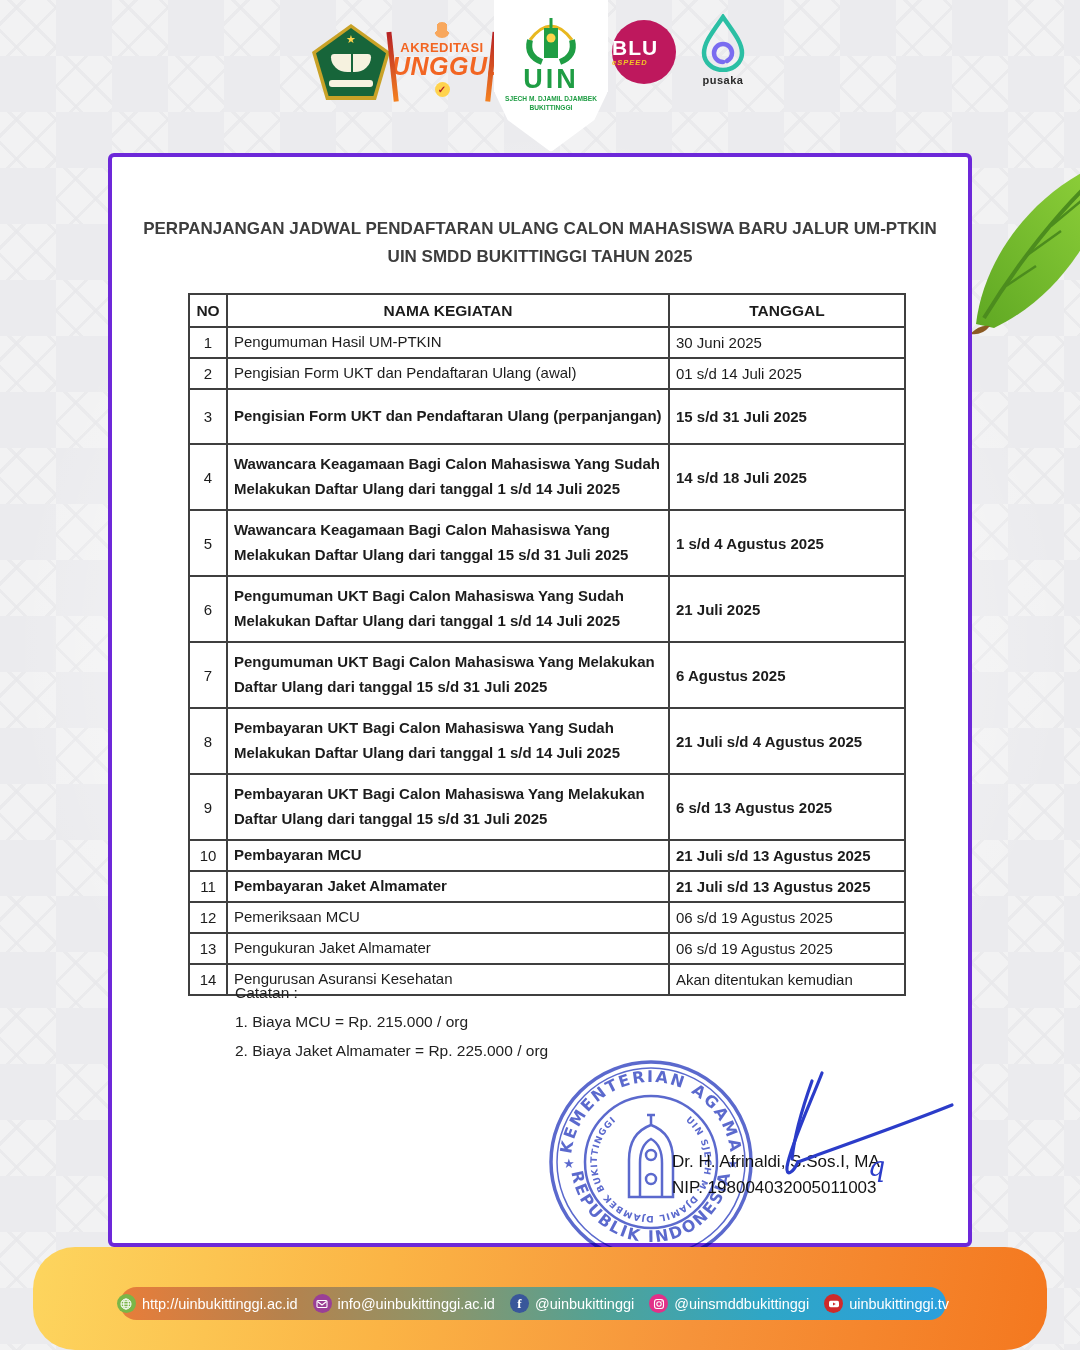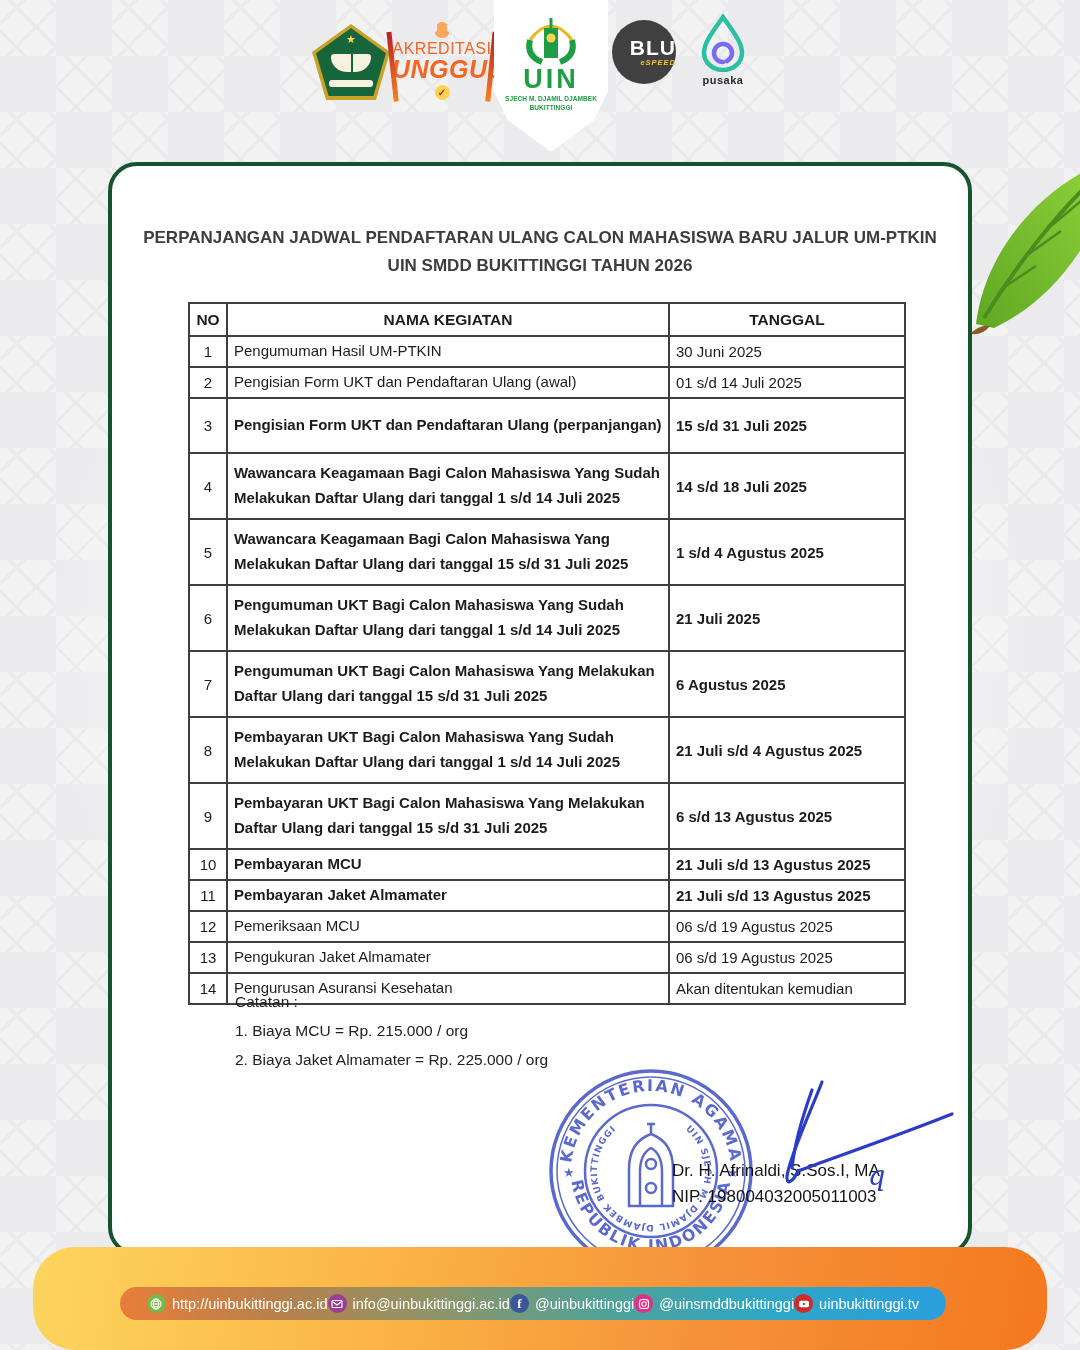--- a/index.html
+++ b/index.html
@@ -39,41 +39,41 @@
     width:44px;height:7px;background:#f6f2df;border-radius:3px;}
   .akred{left:392px;top:22px;width:100px;height:88px;text-align:center;color:#f26522;}
   .akred .wreath-l,.akred .wreath-r{position:absolute;top:8px;width:34px;height:70px;border:0 solid #f58220;}
   .akred .wreath-l{left:-2px;border-left-width:5px;border-radius:50% 0 0 50%/60% 0 0 60%;
     border-image:linear-gradient(#b52025,#f58220) 1;transform:rotate(-6deg);}
   .akred .wreath-r{right:-2px;border-right-width:5px;border-radius:0 50% 50% 0/0 60% 60% 0;
     border-image:linear-gradient(#b52025,#f58220) 1;transform:rotate(6deg);}
   .akred .figure{width:16px;height:16px;margin:0 auto;border-radius:50%;
     background:radial-gradient(circle at 50% 30%,#f8a75c 38%,transparent 40%),
                radial-gradient(circle at 50% 95%,#f8a75c 48%,transparent 50%);}
-  .akred .l1{font-size:16px;font-weight:normal;letter-spacing:.5px;margin-top:2px;}
+  .akred .l1{font-size:13px;font-weight:bold;letter-spacing:.5px;margin-top:2px;}
   .akred .l2{font-size:25px;font-weight:bold;font-style:italic;letter-spacing:.5px;line-height:.95;}
   .akred .check{width:15px;height:15px;margin:3px auto 0;border-radius:50%;
     background:#ffd34d;color:#b52025;font-size:10px;font-weight:bold;line-height:15px;}
   .uinshield{left:494px;top:0;width:114px;height:152px;background:#fff;
     clip-path:polygon(0 0,100% 0,100% 60%,88% 79%,50% 100%,12% 79%,0 60%);
     box-shadow:0 3px 6px rgba(0,0,0,.18);text-align:center;}
   .uinshield .emblem{margin:10px auto 0;display:block;}
   .uinshield .uin-word{font-size:27px;font-weight:bold;color:#1f9d44;letter-spacing:3px;line-height:1;}
   .uinshield .uin-sub{font-size:6.6px;font-weight:bold;color:#1f9d44;line-height:1.35;margin-top:2px;}
-  .blu{left:612px;top:20px;width:64px;height:64px;border-radius:50%;background:#404040;
-    display:flex;flex-direction:column;align-items:flex-end;justify-content:center;color:#fff;}
+  .blu{left:612px;top:20px;width:64px;height:64px;border-radius:50%;background:#be185d;
+    display:flex;flex-direction:column;align-items:flex-start;justify-content:center;color:#fff;}
   .blu .b1{font-size:21px;font-weight:bold;letter-spacing:1px;line-height:1;}
   .blu .b2{font-size:7.5px;font-weight:bold;font-style:italic;color:#f2c626;letter-spacing:1px;}
   .pusaka{left:688px;top:14px;width:70px;height:96px;text-align:center;}
   .pusaka .p-word{font-size:11px;font-weight:bold;color:#2b2b2b;letter-spacing:.5px;margin-top:-2px;}
   
   .leaf{position:absolute;left:966px;top:146px;width:150px;height:200px;z-index:2;}
   
-  .card{position:absolute;left:108px;top:162px;width:856px;height:1086px;background:#fff;
-    border:4px solid #14532d;border-radius:29px;z-index:3;}
+  .card{position:absolute;left:108px;top:153px;width:856px;height:1086px;background:#fff;
+    border:4px solid #6d28d9;border-radius:6px;z-index:3;}
   .doc-title{position:absolute;top:58px;left:30px;right:30px;text-align:center;
     font-weight:bold;font-size:17px;color:#3d3d3d;line-height:1.65;}
   
   table.sched{position:absolute;top:136px;left:76px;border-collapse:collapse;table-layout:fixed;}
   .sched th,.sched td{border:2px solid #3f3f3f;font-size:15px;color:#1c1c1c;
     padding:1px 6px;vertical-align:middle;}
   .sched th{font-weight:bold;text-align:center;height:29px;font-size:15.5px;}
   .sched td.no{width:24px;text-align:center;}
   .sched td.keg{width:428px;line-height:1.65;}
   .sched td.date{width:222px;}
@@ -90,21 +90,21 @@
   .stamp{position:absolute;left:432px;top:898px;z-index:5;opacity:.85;mix-blend-mode:multiply;}
   .signature-svg{position:absolute;left:540px;top:912px;z-index:6;}
   .paraph{position:absolute;left:756px;top:994px;z-index:6;color:#2b3cc9;
     font-family:"DejaVu Serif",serif;font-style:italic;font-size:27px;}
   
   .footer{position:absolute;left:33px;top:1247px;width:1014px;height:103px;z-index:4;
     border-radius:42px;
     background:linear-gradient(100deg,#fdd55e 0%,#fbb445 35%,#f6933a 65%,#f4781f 100%);}
   .footer-pill{position:absolute;left:87px;top:40px;width:826px;height:33px;border-radius:17px;
     background:linear-gradient(90deg,#e87d3a 0%,#b5824d 20%,#8f9468 38%,#52a295 58%,#2fa6c6 78%,#2b9fdc 100%);
-    display:flex;align-items:center;justify-content:center;}
+    display:flex;align-items:center;justify-content:center;gap:15px;}
   .f-item{display:flex;align-items:center;gap:6px;color:#fff;font-size:14.5px;white-space:nowrap;cursor:pointer;}
   .f-ic{width:19px;height:19px;border-radius:50%;display:flex;align-items:center;justify-content:center;flex:0 0 auto;}
   .f-ic svg{display:block;}
   .f-fb{font-size:13px;font-weight:bold;color:#fff;font-family:"Liberation Serif",serif;}
 </style>
 </head>
 <body>
 
 <div class="bg-pattern"></div>
 <div class="bg-wash"></div>
@@ -163,21 +163,21 @@
   <path d="M10,178 C18,110 70,40 148,12 C140,80 95,150 28,182 Z" fill="url(#lg)"></path>
   <path d="M18,172 C50,120 95,60 142,20" fill="none" stroke="#4c8c1e" stroke-width="4"></path>
   <path d="M40,140 L70,120 M60,110 L95,85 M85,80 L115,55" stroke="#4c8c1e" stroke-width="2.5" fill="none"></path>
   <path d="M4,188 q10,-10 20,-8 q-8,10 -20,8" fill="#8a5a22"></path>
 </svg>
 
 <div class="card">
 
   <div class="doc-title">
     <div>PERPANJANGAN JADWAL PENDAFTARAN ULANG CALON MAHASISWA BARU JALUR UM-PTKIN</div>
-    <div>UIN SMDD BUKITTINGGI TAHUN 2026</div>
+    <div>UIN SMDD BUKITTINGGI TAHUN 2025</div>
   </div>
 
   <table class="sched">
     <tbody>
         <tr>
       <th>NO</th>
       <th>NAMA KEGIATAN</th>
       <th>TANGGAL</th>
     </tr>
     <tr class="h1">

